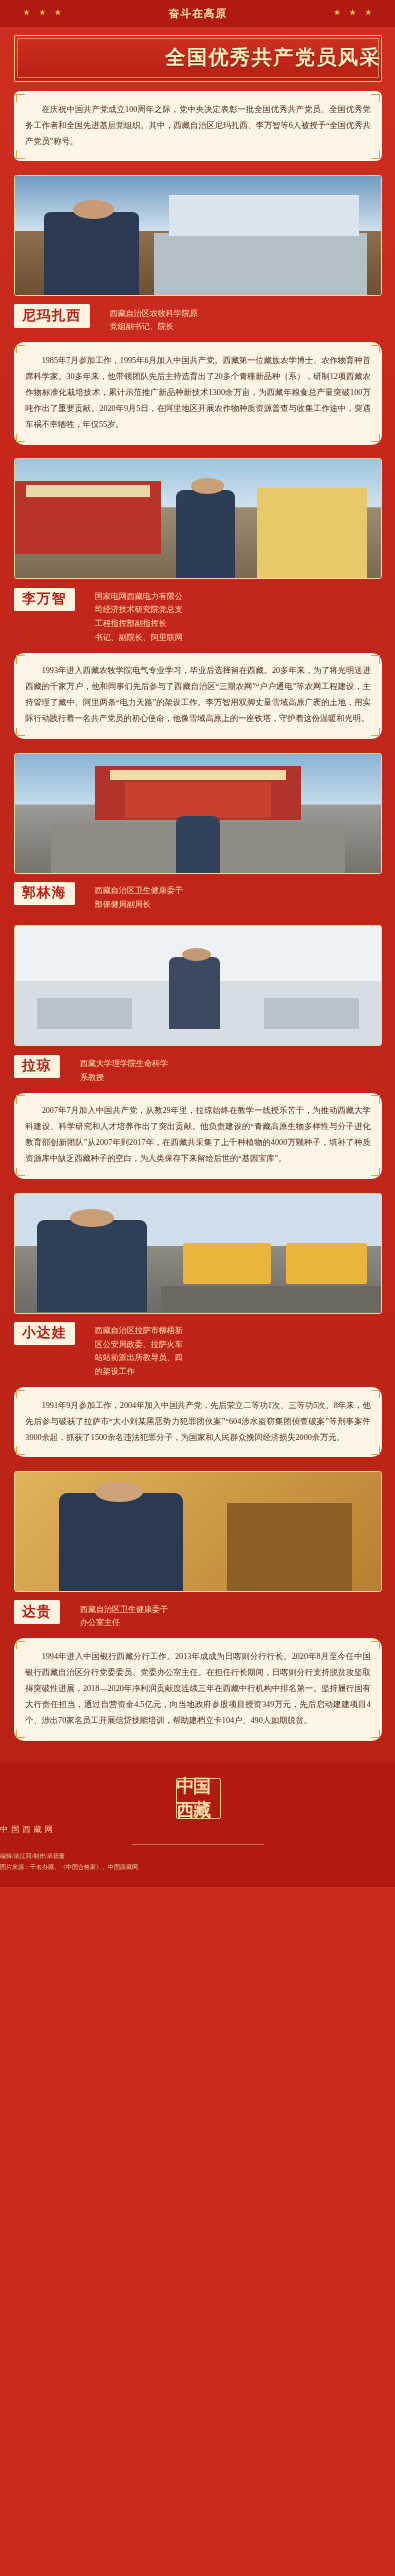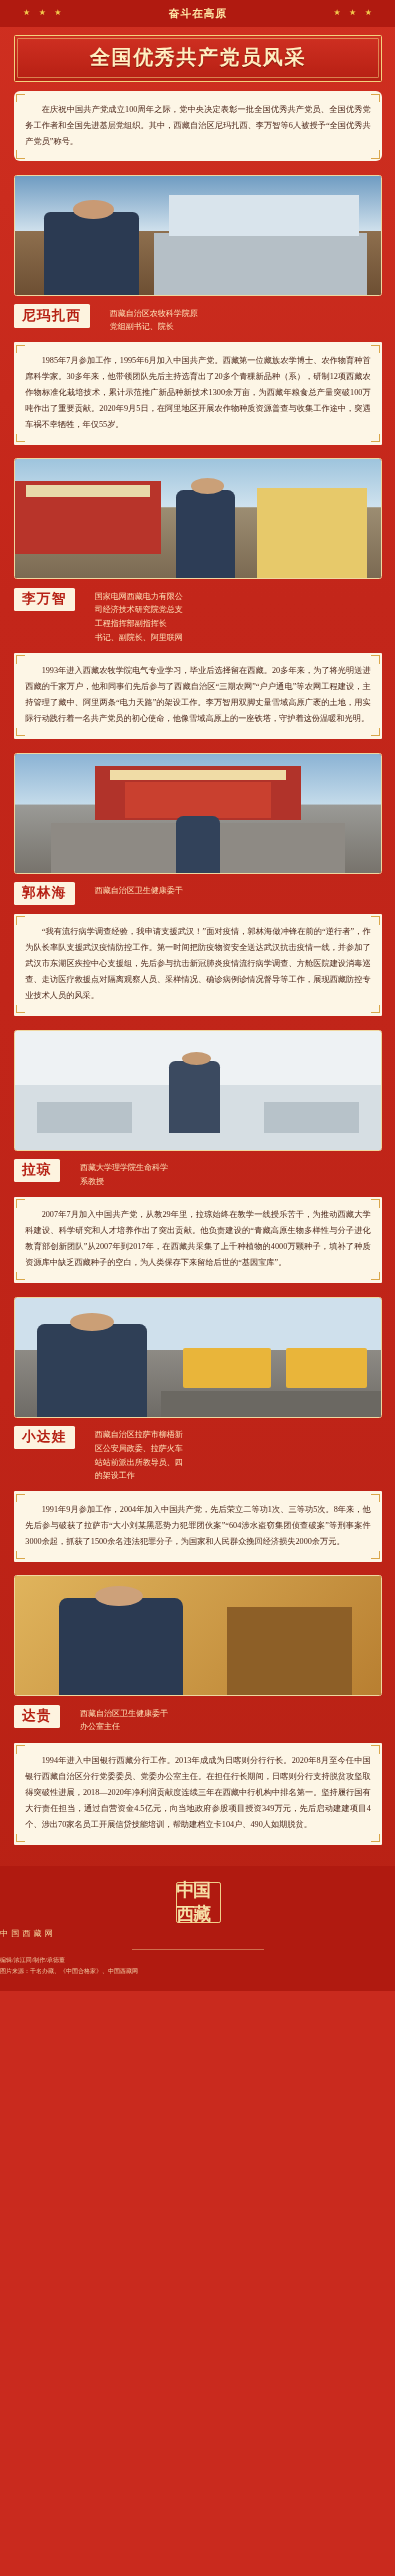--- a/index.html
+++ b/index.html
@@ -45,21 +45,21 @@
     font-family: "Liberation Serif", serif;
   }
 
   
   .title-plaque {
     margin: 7.4px 13.7px 0 13.7px;
     border: 1.6px solid #f3d27e;
     border-radius: 1.6px;
     background: linear-gradient(180deg,#cf3022,#b61f13);
     padding: 8.4px 0 9.5px 0;
-    text-align: center;
+    text-align: right;
     position: relative;
   }
   .title-plaque:after {
     content:"";
     position:absolute;
     left:2.6px; right:2.6px; top:2.6px; bottom:2.6px;
     border:0.5px solid rgba(243,210,126,.55);
     border-radius:1.1px;
     pointer-events:none;
   }
@@ -136,21 +136,21 @@
     padding-top: 2.1px;
     color: #ffe3b8;
     font-size: 8px;
     line-height: 13.7px;
     font-family: "Liberation Serif", serif;
   }
 
   .desc-card {
     margin-top: 8.4px;
     background: #fdf6e6;
-    border-radius: 1px;
+    border-radius: 10px;
     padding: 10.6px 11.6px 11.6px 11.6px;
     position: relative;
   }
   .desc-card p {
     font-size: 8.2px;
     line-height: 16px;
     text-indent: 2em;
     color: #4a2418;
     text-align: justify;
     font-family: "Liberation Serif", serif;
@@ -297,28 +297,22 @@
         <div style="position:absolute;left:26%;top:14%;width:48%;height:8%;background:#f0dca6;"></div>
         <div style="position:absolute;left:30%;top:24%;width:40%;height:30%;background:#c9402f;"></div>
         <div style="position:absolute;left:10%;top:58%;width:80%;height:42%;background:#8e8a84;"></div>
         <div style="position:absolute;left:44%;top:52%;width:12%;height:48%;background:#32425a;border-radius:7.4px 7.4px 0 0;"></div>
       </div>
     </div>
     <div class="person-name-row">
       <div class="name-tab">郭林海</div>
       <div class="title-lines">
         <div>西藏自治区卫生健康委干</div>
-      </div>
-    </div>
-    <div class="desc-card">
-      <span class="corner c-tl"></span>
-      <span class="corner c-tr"></span>
-      <span class="corner c-bl"></span>
-      <span class="corner c-br"></span>
-      <p>“我有流行病学调查经验，我申请支援武汉！”面对疫情，郭林海做冲锋在前的“逆行者”，作为队长率队支援武汉疫情防控工作。第一时间把防疫物资安全送达武汉抗击疫情一线，并参加了武汉市东湖区疾控中心支援组，先后参与抗击新冠肺炎疫情流行病学调查、方舱医院建设消毒巡查、走访医疗救援点对隔离观察人员、采样情况、确诊病例诊情况督导等工作，展现西藏防控专业技术人员的风采。</p>
+        <div>部保健局副局长</div>
+      </div>
     </div>
   </div>
 
   <div class="person">
     <div class="person-photo">
       <div class="ph-inner" style="background:linear-gradient(180deg,#e9eef1 0%,#dfe6ea 60%,#c9d2d8 100%);">
         <div style="position:absolute;left:0;top:0;width:100%;height:46%;background:#eef2f4;"></div>
         <div style="position:absolute;left:0;top:46%;width:100%;height:54%;background:#d6dee3;"></div>
         <div style="position:absolute;left:42%;top:26%;width:14%;height:60%;background:#3b4a60;border-radius:6.3px 6.3px 0 0;"></div>
         <div style="position:absolute;left:45.5%;top:18%;width:8%;height:11%;background:#c59a72;border-radius:50%;"></div>

